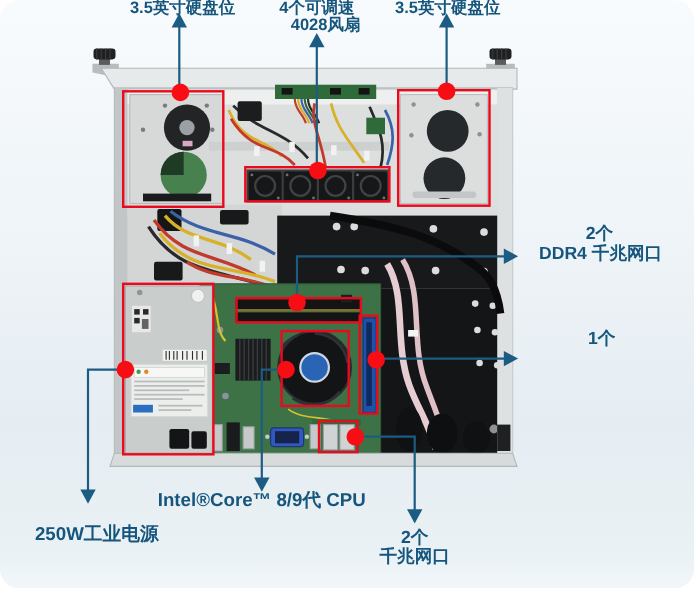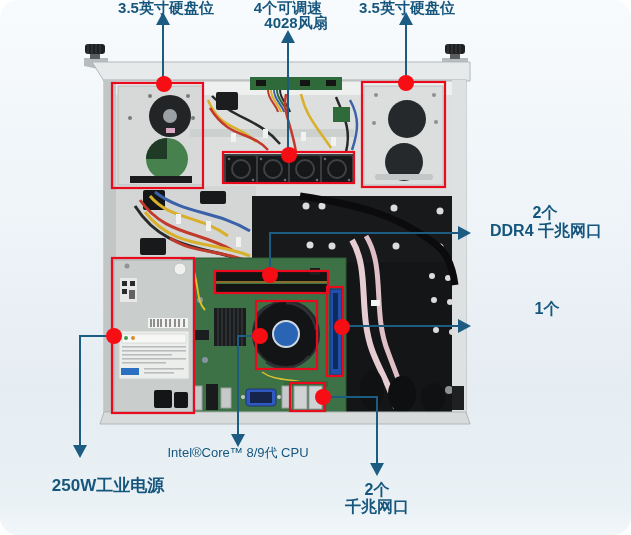--- a/index.html
+++ b/index.html
@@ -10,22 +10,22 @@
     border-radius:18px;
   }
   .stage svg{position:absolute;left:0;top:0;}
   .lbl{
     position:absolute;color:#16567d;font-weight:700;white-space:nowrap;
     transform:translateX(-50%);line-height:1.05;text-align:center;
   }
   .lbl-top{font-size:15px;}
   .lbl-side{font-size:16px;}
   .lbl-bottom{font-size:16px;}
-  .lbl-cpu{font-size:13px;font-weight:400;}
-  .lbl-psu{font-size:17px;margin-left:20px;}
+  .lbl-cpu{font-size:17px;font-weight:700;}
+  .lbl-psu{font-size:17px;}
 </style>
 </head>
 <body>
 
 <div class="stage">
 
 <svg width="631" height="535" viewBox="0 0 631 535">
 
   <g>
 

